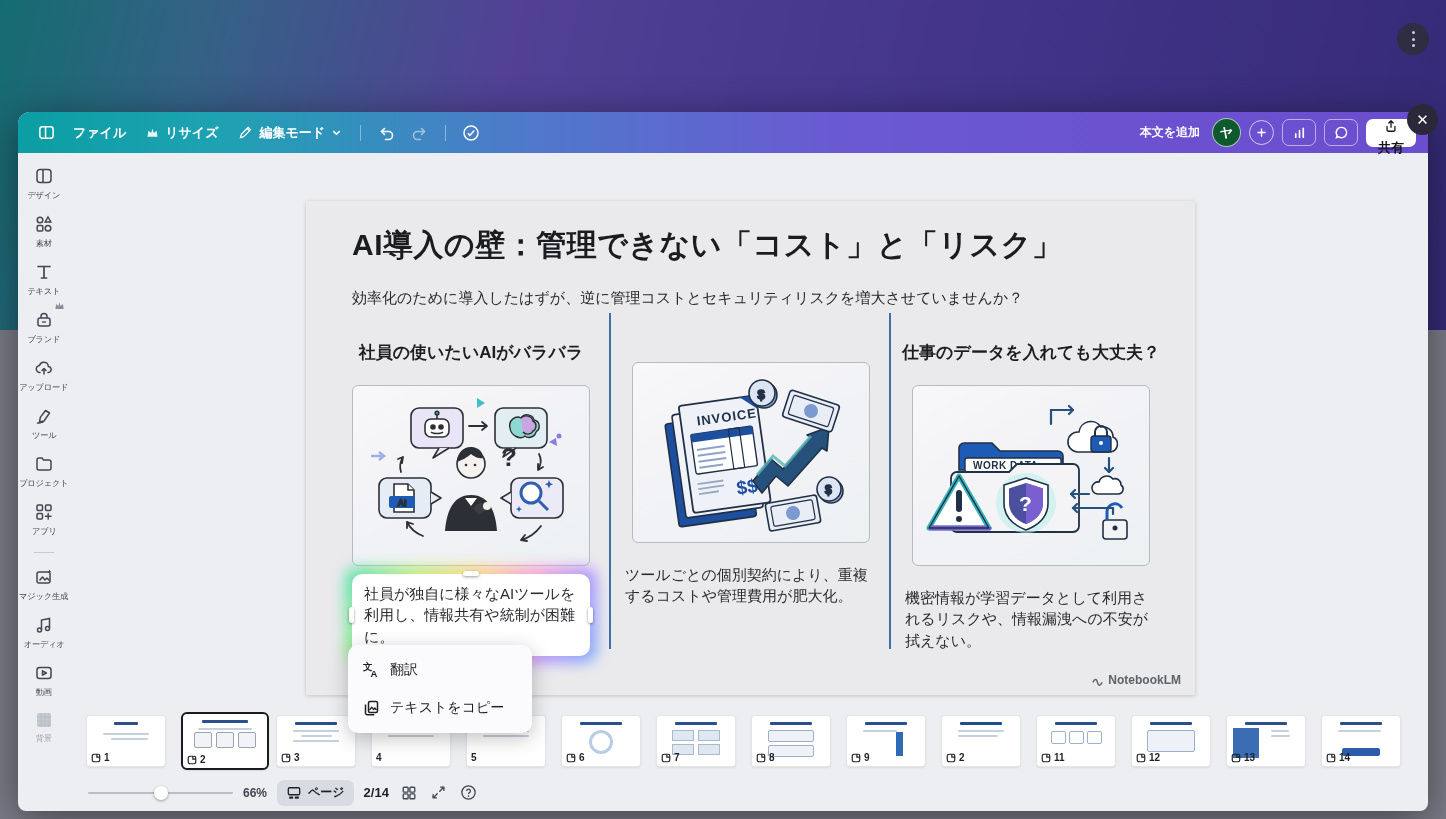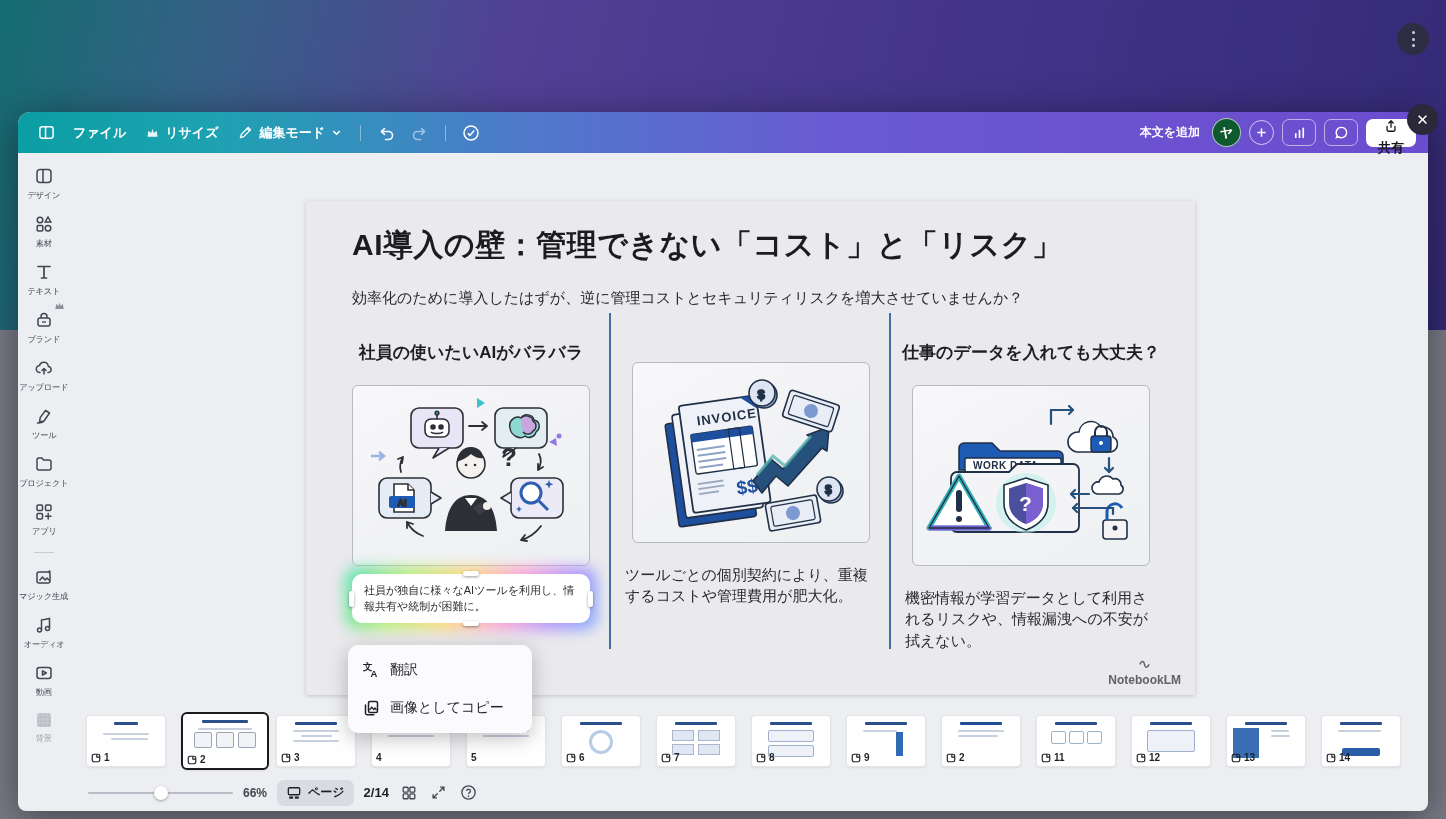--- a/index.html
+++ b/index.html
@@ -63,29 +63,29 @@
   .col{position:absolute;top:140px;width:280px;}
   .col-h{text-align:center;font-size:17px;font-weight:bold;color:#1d1e22;}
   .illus{width:236px;height:179px;margin:21px auto 0;border:1px solid #b7bac1;border-radius:6px;
     background:linear-gradient(150deg,#f8f7fa 0%,#f1f2f5 55%,#edf1f2 100%);position:relative;overflow:hidden;}
   .col-d{margin:21px 14px 0;font-size:15px;line-height:1.42;color:#2b2c30;}
   
   .sel-wrap{position:relative;width:238px;margin:8px auto 0;}
   .sel-wrap::before{content:"";position:absolute;inset:-7px;border-radius:14px;
     background:linear-gradient(115deg,#3fe0b0,#b9f06e 25%,#ffd76e 45%,#ff9ad5 65%,#b08cff 82%,#6ea8ff);
     filter:blur(7px);opacity:.9;}
-  .sel-box{position:relative;background:#fff;border-radius:10px;padding:9px 12px;font-size:11px;
+  .sel-box{position:relative;background:#fff;border-radius:10px;padding:9px 12px;font-size:15px;
     line-height:1.42;color:#2b2c30;}
   .hdl{position:absolute;background:#fff;border-radius:3px;box-shadow:0 1px 3px rgba(0,0,0,.4);z-index:2;}
   .hdl.l{left:-3px;top:calc(50% - 8px);width:5px;height:16px;}
   .hdl.r{right:-3px;top:calc(50% - 8px);width:5px;height:16px;}
   .hdl.t{top:-3px;left:calc(50% - 8px);width:16px;height:5px;}
   .hdl.b{bottom:-3px;left:calc(50% - 8px);width:16px;height:5px;}
   .brandmark{position:absolute;right:14px;bottom:8px;display:flex;align-items:center;gap:4px;
-    color:#5f6368;font-size:12px;font-weight:bold;flex-direction:column;}
+    color:#5f6368;font-size:12px;font-weight:bold;}
   
   .cmenu{position:absolute;left:330px;top:533px;width:172px;background:#fbfbfd;border-radius:10px;
     box-shadow:0 5px 20px rgba(0,0,0,.25);padding:6px;z-index:12;}
   .cm-item{display:flex;align-items:center;gap:10px;height:38px;padding:0 8px;border-radius:7px;
     font-size:14px;color:#1f2024;background:none;border:none;width:100%;font-family:inherit;box-sizing:border-box;}
   .cm-item.hov{background:#ebebee;}
   
   .thumbs{position:absolute;left:0;right:0;top:603px;height:54px;z-index:2;}
   .thumb{position:absolute;top:0;width:78px;height:50px;background:#fff;border-radius:4px;
     border:1px solid rgba(0,0,0,.1);box-shadow:0 1px 2px rgba(0,0,0,.08);}
@@ -567,21 +567,21 @@
         <span>翻訳</span>
       </button>
       <button class="cm-item">
         <span>
           <svg width="18" height="18" viewBox="0 0 18 18" fill="none" stroke="#1f2024" stroke-width="1.5">
               <path d="M3.5 5.5v8.5a1.8 1.8 0 0 0 1.8 1.8h7"></path>
               <rect x="6.5" y="2.5" width="9" height="11" rx="1.5"></rect>
               <path d="M7.5 11l2.3-2.8 1.8 2.2 1.3-1.4 1.6 2" stroke-width="1.3"></path>
             </svg>
         </span>
-        <span>画像としてコピー</span>
+        <span>テキストをコピー</span>
       </button>
     </div>
   </div>
 
   <div class="thumbs">
     <div class="thumb" style="left:68px">
         <div class="tmini">
           <div class="tm-t" style="width:40%"></div>
           <div class="tm-r" style="margin-top:8px"></div>
           <div class="tm-r" style="width:60%;margin-left:16px"></div>

